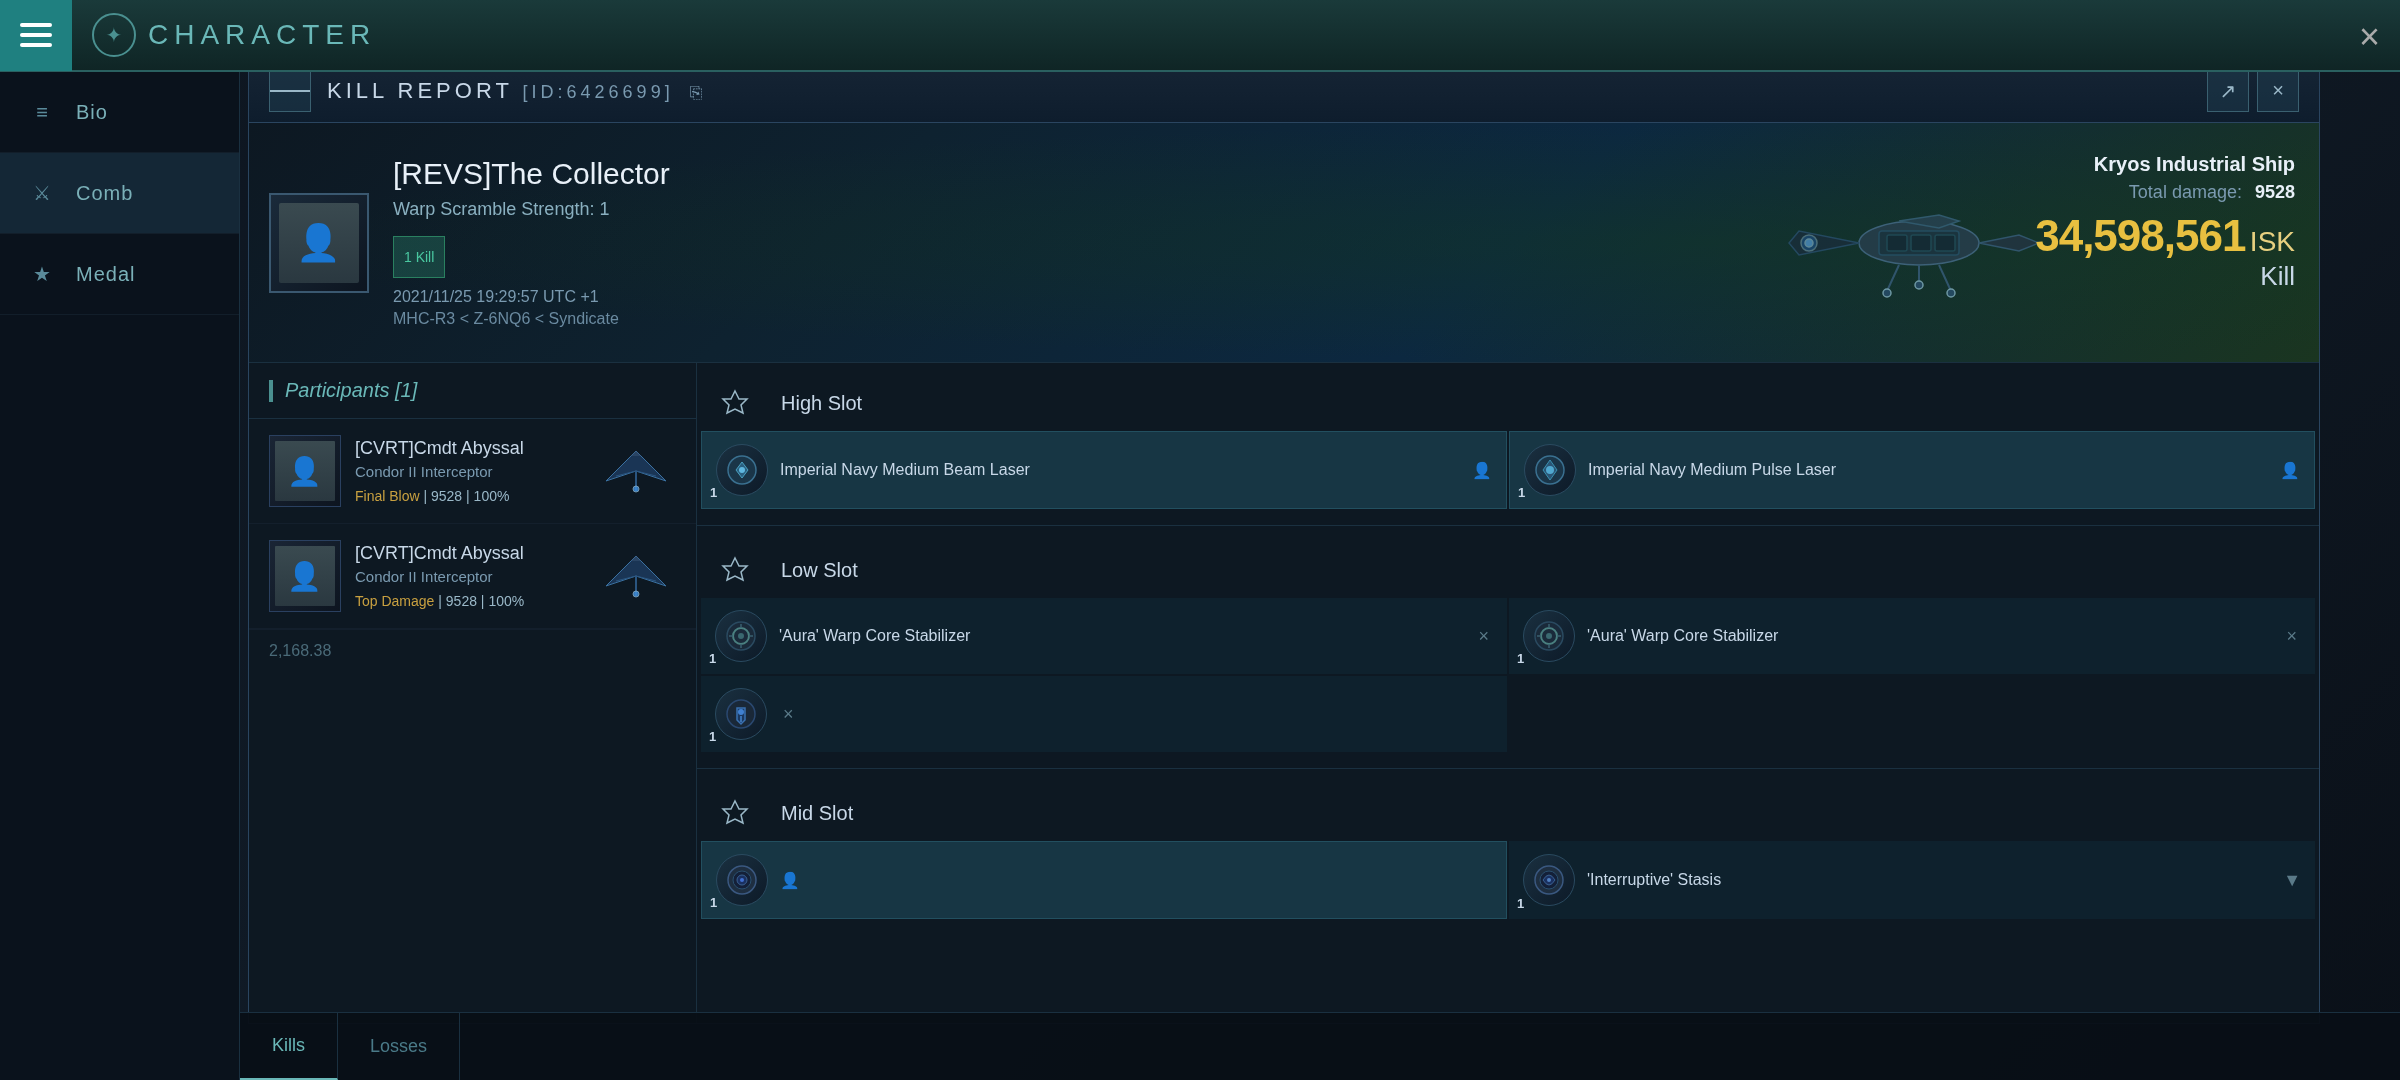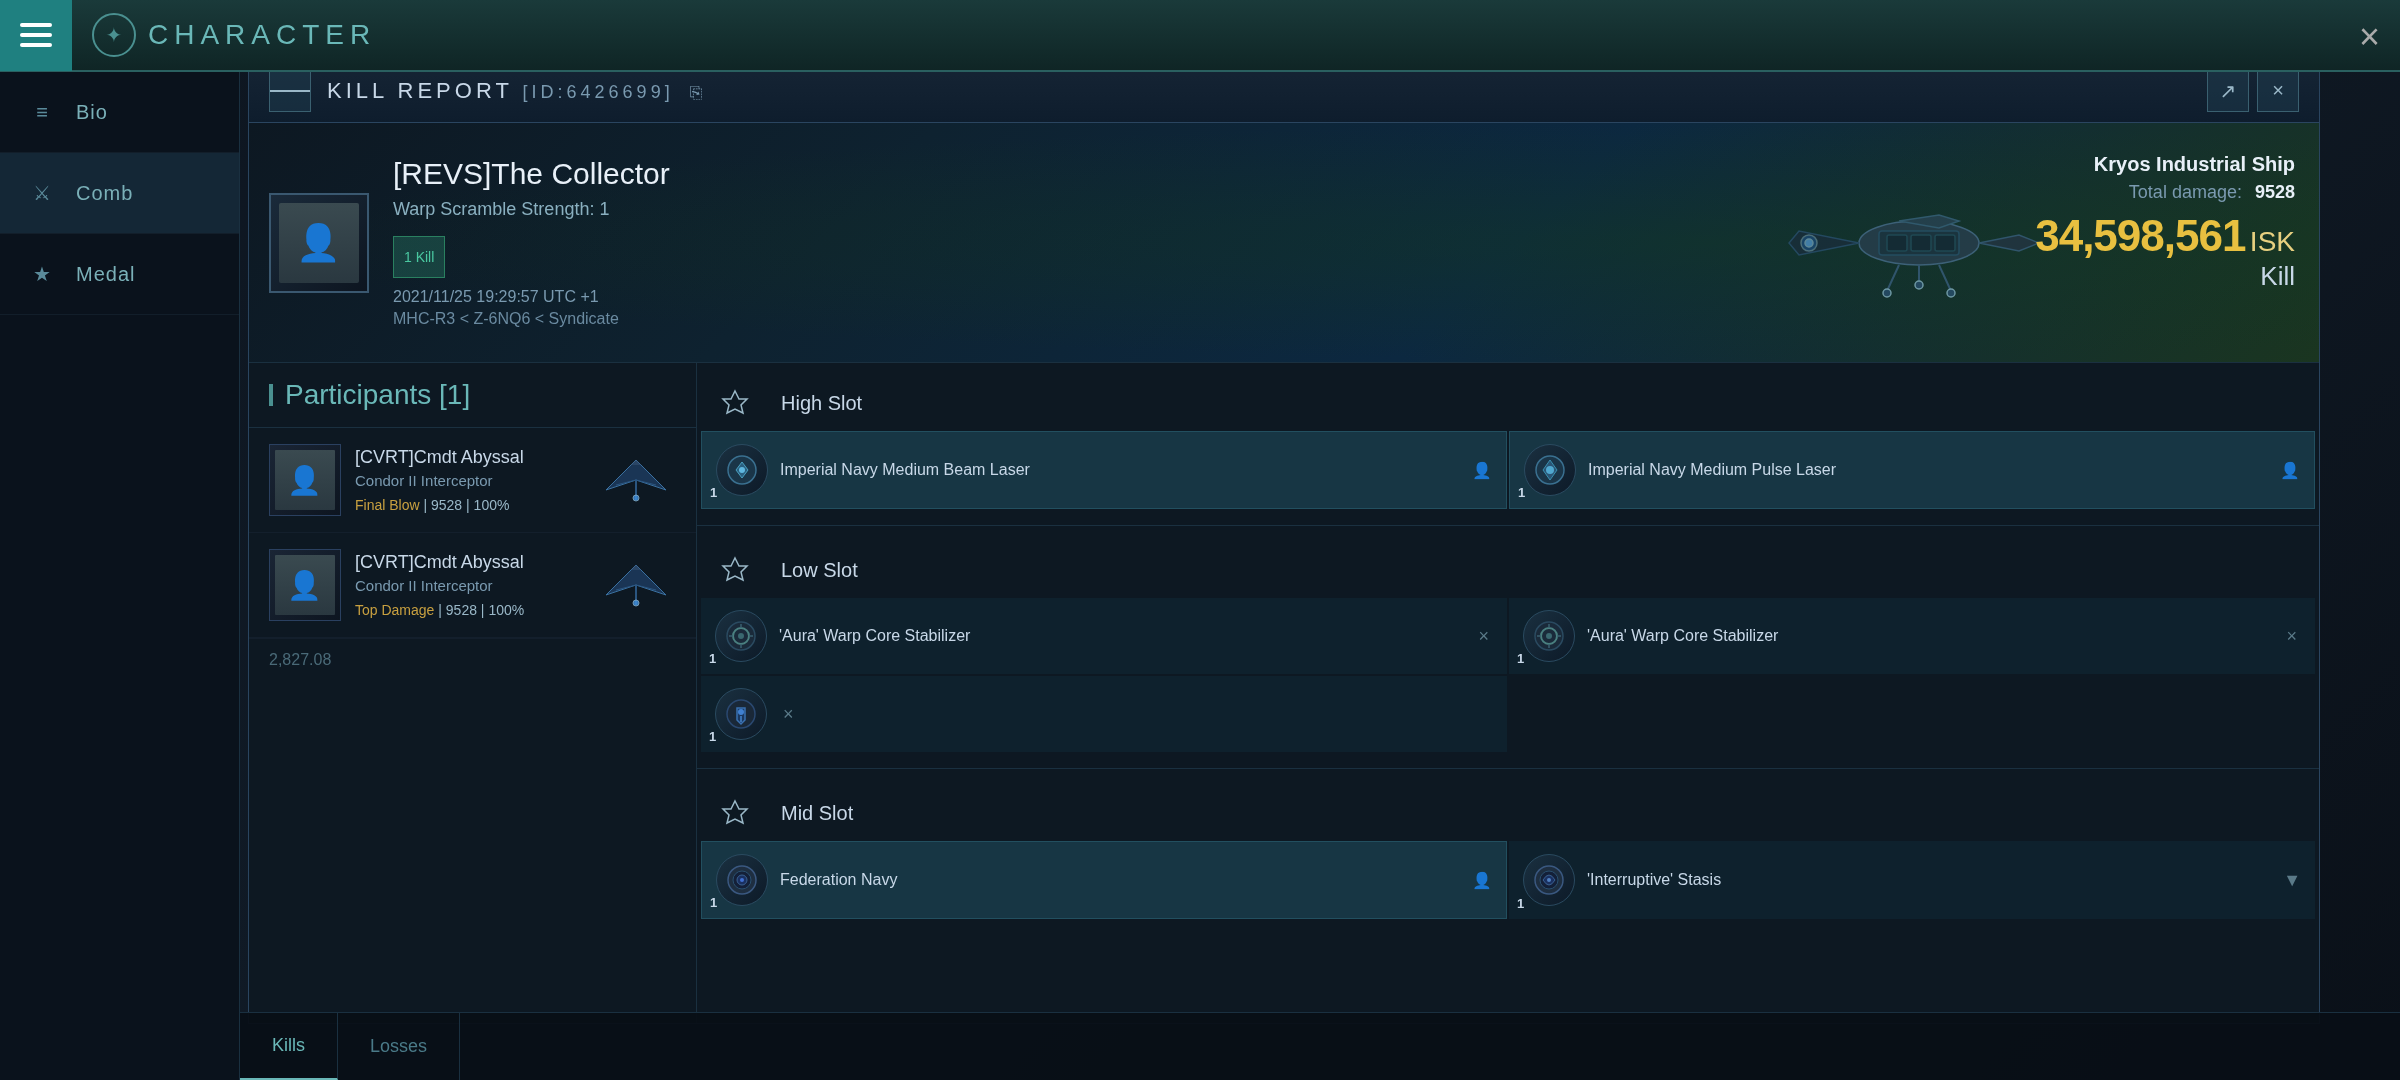--- a/index.html
+++ b/index.html
@@ -370,22 +370,23 @@
       align-items: center;
     }
     .panel-header-bar {
       width: 4px;
       height: 22px;
       background: #4a9090;
       margin-right: 12px;
     }
     .panel-title {
       color: #6ab8b8;
-      font-size: 28px;
+      font-size: 20px;
       font-weight: 500;
+      font-style: italic;
     }
     .participant-item {
       display: flex;
       align-items: center;
       padding: 16px 20px;
       border-bottom: 1px solid #131f2c;
       gap: 14px;
     }
     .participant-avatar {
       width: 72px;
@@ -718,21 +719,21 @@
               <path d="M40,10 L70,40 L40,30 L10,40 Z" fill="#1a3555" stroke="#3a70a0"></path>
               <path d="M40,30 L40,50" stroke="#2a5580" stroke-width="2"></path>
               <path d="M20,35 L40,30 L60,35" stroke="#2a5580"></path>
               <circle cx="40" cy="48" r="3" fill="#4090e0" opacity="0.8"></circle>
               <path d="M35,15 L40,10 L45,15" fill="#2a4565" stroke="#3a6590"></path>
             </g>
           </svg>
         </div>
       </div>
 
-      <div class="bottom-number">2,827.08</div>
+      <div class="bottom-number">2,168.38</div>
     </div>
 
     <div class="fit-panel">
 
       <div class="slot-section">
         <div class="slot-header">
           <div class="slot-icon">
             <svg width="32" height="32" viewBox="0 0 32 32">
               <path d="M16,4 L20,12 L28,12 L22,18 L24,26 L16,22 L8,26 L10,18 L4,12 L12,12 Z" fill="none" stroke="#9ab8c8" stroke-width="1.5"></path>
             </svg>
@@ -841,21 +842,20 @@
           <div class="slot-item highlighted" style="overflow:hidden;">
             <span class="slot-item-count">1</span>
             <div class="slot-item-icon">
               <svg width="36" height="36" viewBox="0 0 36 36">
                 <circle cx="18" cy="18" r="14" fill="#1e2e40" stroke="#3a5880" stroke-width="1.5"></circle>
                 <circle cx="18" cy="18" r="9" fill="#142038" stroke="#2a5070" stroke-width="1"></circle>
                 <circle cx="18" cy="18" r="5" fill="#1a3060" stroke="#3a6090" stroke-width="1"></circle>
                 <circle cx="18" cy="18" r="2" fill="#4070d0"></circle>
               </svg>
             </div>
-            <span class="slot-item-name">Federation Navy</span>
             <span class="slot-item-person">👤</span>
           </div>
 
           <div class="slot-item" style="overflow:hidden;">
             <span class="slot-item-count">1</span>
             <div class="slot-item-icon">
               <svg width="36" height="36" viewBox="0 0 36 36">
                 <circle cx="18" cy="18" r="14" fill="#1e2e40" stroke="#3a5880" stroke-width="1.5"></circle>
                 <circle cx="18" cy="18" r="9" fill="#142038" stroke="#2a5070" stroke-width="1"></circle>
                 <path d="M12,18 Q18,8 24,18 Q18,28 12,18 Z" fill="#1a3060" stroke="#3a6090" stroke-width="1"></path>

